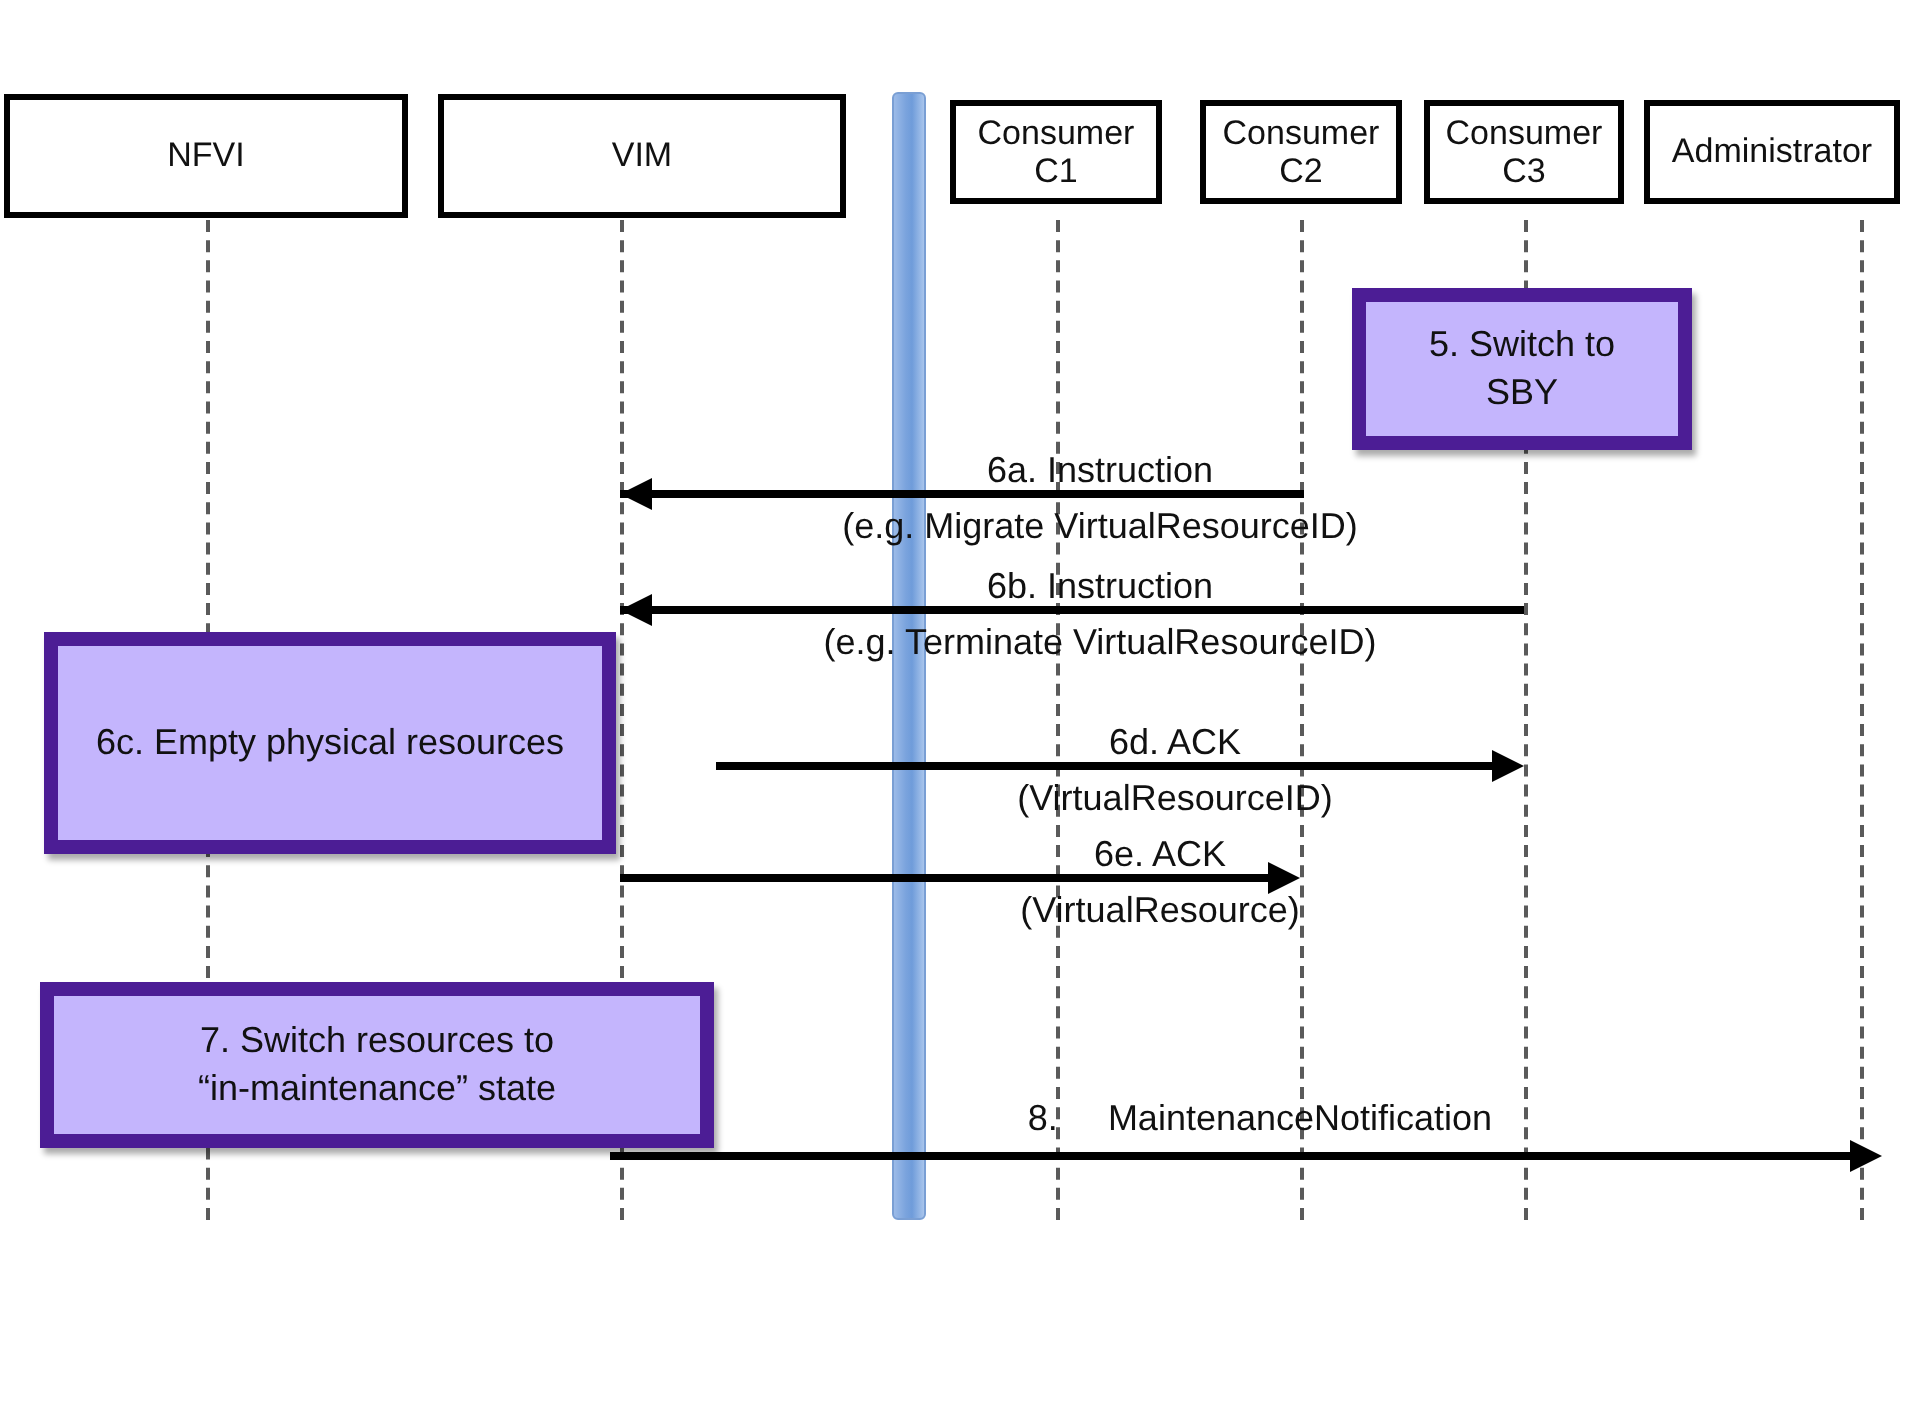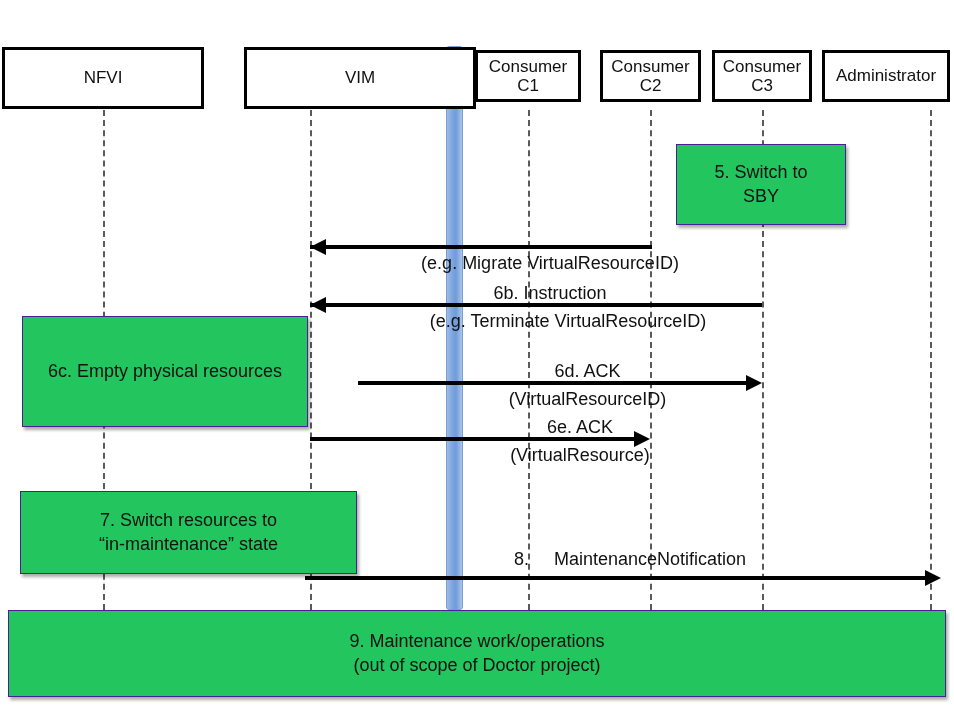--- a/index.html
+++ b/index.html
@@ -70,22 +70,22 @@
     color: #111111;
     line-height: 1.12;
     z-index: 4;
   }
   .actor-box span { display: block; white-space: pre-line; }
 
   
   .note-box {
     position: absolute;
     box-sizing: border-box;
-    border: 1px solid #4c1d95;
-    background: #22c55e;
+    border: 7px solid #4c1d95;
+    background: #c4b5fd;
     display: flex;
     align-items: center;
     justify-content: center;
     text-align: center;
     font-size: 18px;
     color: #111111;
     line-height: 1.28;
     box-shadow: 2px 3px 3px rgba(0,0,0,0.33);
     z-index: 6;
   }
@@ -138,21 +138,21 @@
   <div class="lifeline" style="left:650px;top:110px;height:500px;"></div>
   <div class="lifeline" style="left:762px;top:110px;height:500px;"></div>
   <div class="lifeline" style="left:930px;top:110px;height:500px;"></div>
 
   <div class="nb-bar"></div>
 
   <div class="actor-box" style="left:2px;top:47px;width:202px;height:62px;">
     <span>NFVI</span>
   </div>
 
-  <div class="actor-box" style="left:219px;top:47px;width:232px;height:62px;margin-left:25px;">
+  <div class="actor-box" style="left:219px;top:47px;width:204px;height:62px;">
     <span>VIM</span>
   </div>
 
   <div class="actor-box" style="left:475px;top:50px;width:106px;height:52px;">
     <span>Consumer
 C1</span>
   </div>
 
   <div class="actor-box" style="left:600px;top:50px;width:101px;height:52px;">
     <span>Consumer
@@ -168,26 +168,27 @@
     <span>Administrator</span>
   </div>
 
   <div class="note-box" style="left:676px;top:144px;width:170px;height:81px;">
     <span>5. Switch to
 SBY</span>
   </div>
 
   <div class="msg-line" style="left:310px;top:245px;width:342px;"></div>
   <div class="arrow-head left" style="left:310px;top:239px;"></div>
+  <div class="msg-label" style="left:360px;top:224px;width:380px;">6a. Instruction</div>
   <div class="msg-label" style="left:360px;top:252px;width:380px;">(e.g. Migrate VirtualResourceID)</div>
 
   <div class="msg-line" style="left:310px;top:303px;width:452px;"></div>
   <div class="arrow-head left" style="left:310px;top:297px;"></div>
   <div class="msg-label" style="left:355px;top:282px;width:390px;">6b. Instruction</div>
-  <div class="msg-label" style="left:373px;top:310px;width:390px;">(e.g. Terminate VirtualResourceID)</div>
+  <div class="msg-label" style="left:355px;top:310px;width:390px;">(e.g. Terminate VirtualResourceID)</div>
 
   <div class="note-box" style="left:22px;top:316px;width:286px;height:111px;">
     <span>6c. Empty physical resources</span>
   </div>
 
   <div class="msg-line" style="left:358px;top:381px;width:390px;"></div>
   <div class="arrow-head right" style="left:746px;top:375px;"></div>
   <div class="msg-label" style="left:395px;top:360px;width:385px;">6d. ACK</div>
   <div class="msg-label" style="left:395px;top:388px;width:385px;">(VirtualResourceID)</div>
 
@@ -198,18 +199,14 @@
 
   <div class="note-box" style="left:20px;top:491px;width:337px;height:83px;">
     <span>7. Switch resources to
 “in-maintenance” state</span>
   </div>
 
   <div class="msg-line" style="left:305px;top:576px;width:625px;"></div>
   <div class="arrow-head right" style="left:925px;top:570px;"></div>
   <div class="msg-label" style="left:320px;top:548px;width:620px;">8.     MaintenanceNotification</div>
 
-  <div class="note-box" style="left:8px;top:610px;width:938px;height:87px;">
-    <span>9. Maintenance work/operations
-(out of scope of Doctor project)</span>
-  </div>
 
 </div>
 
 </body></html>

